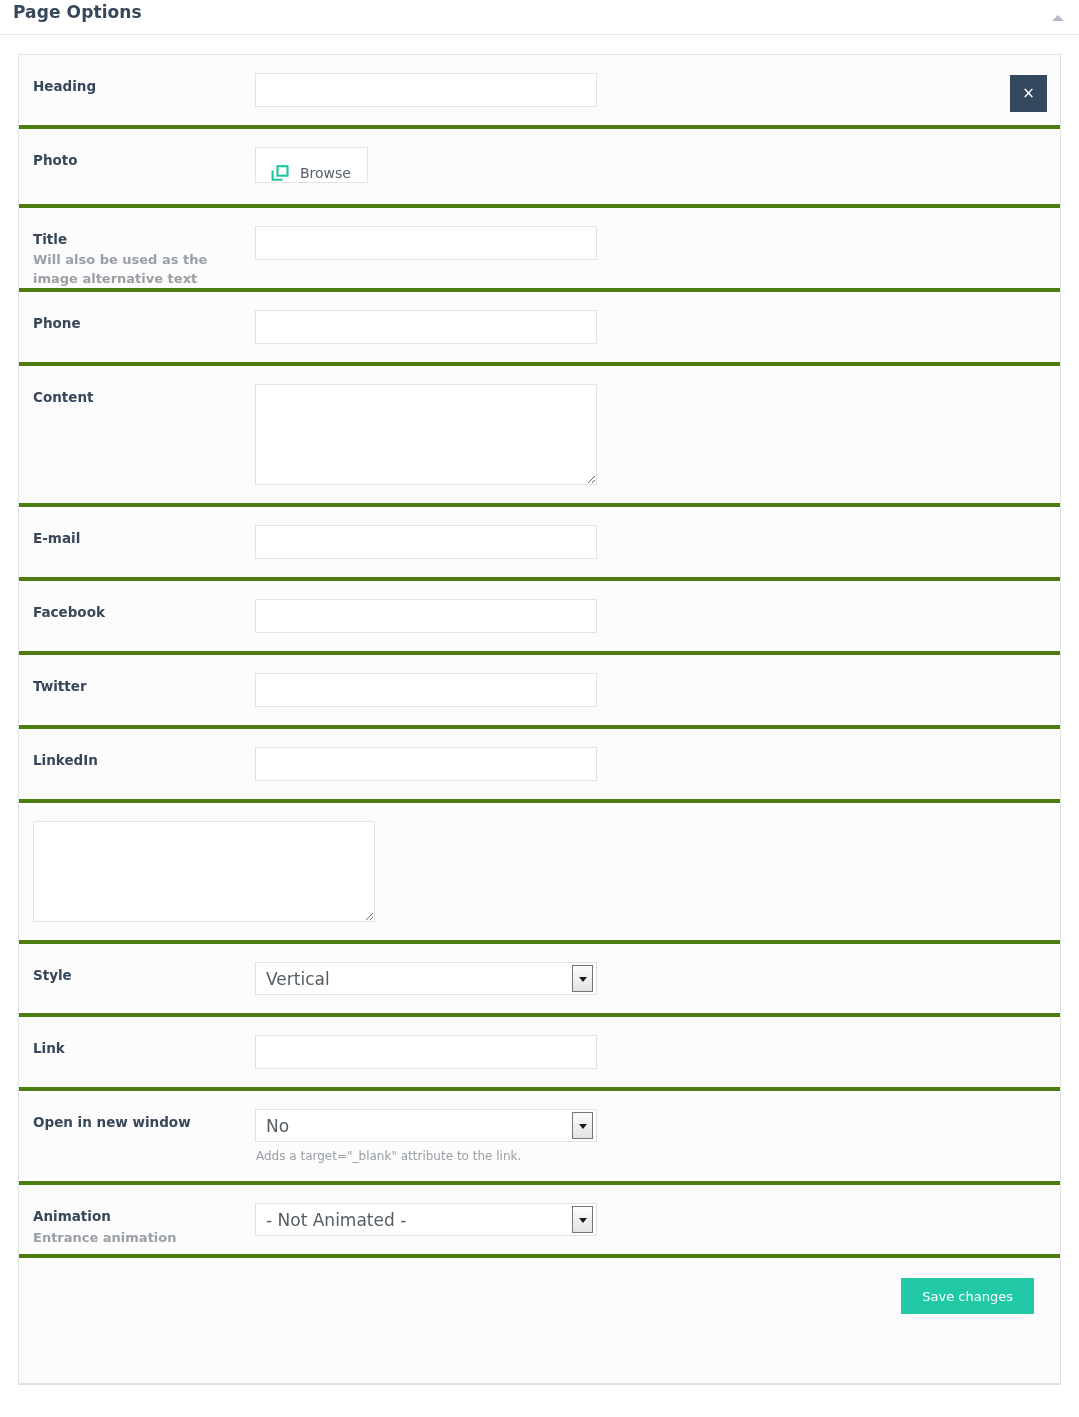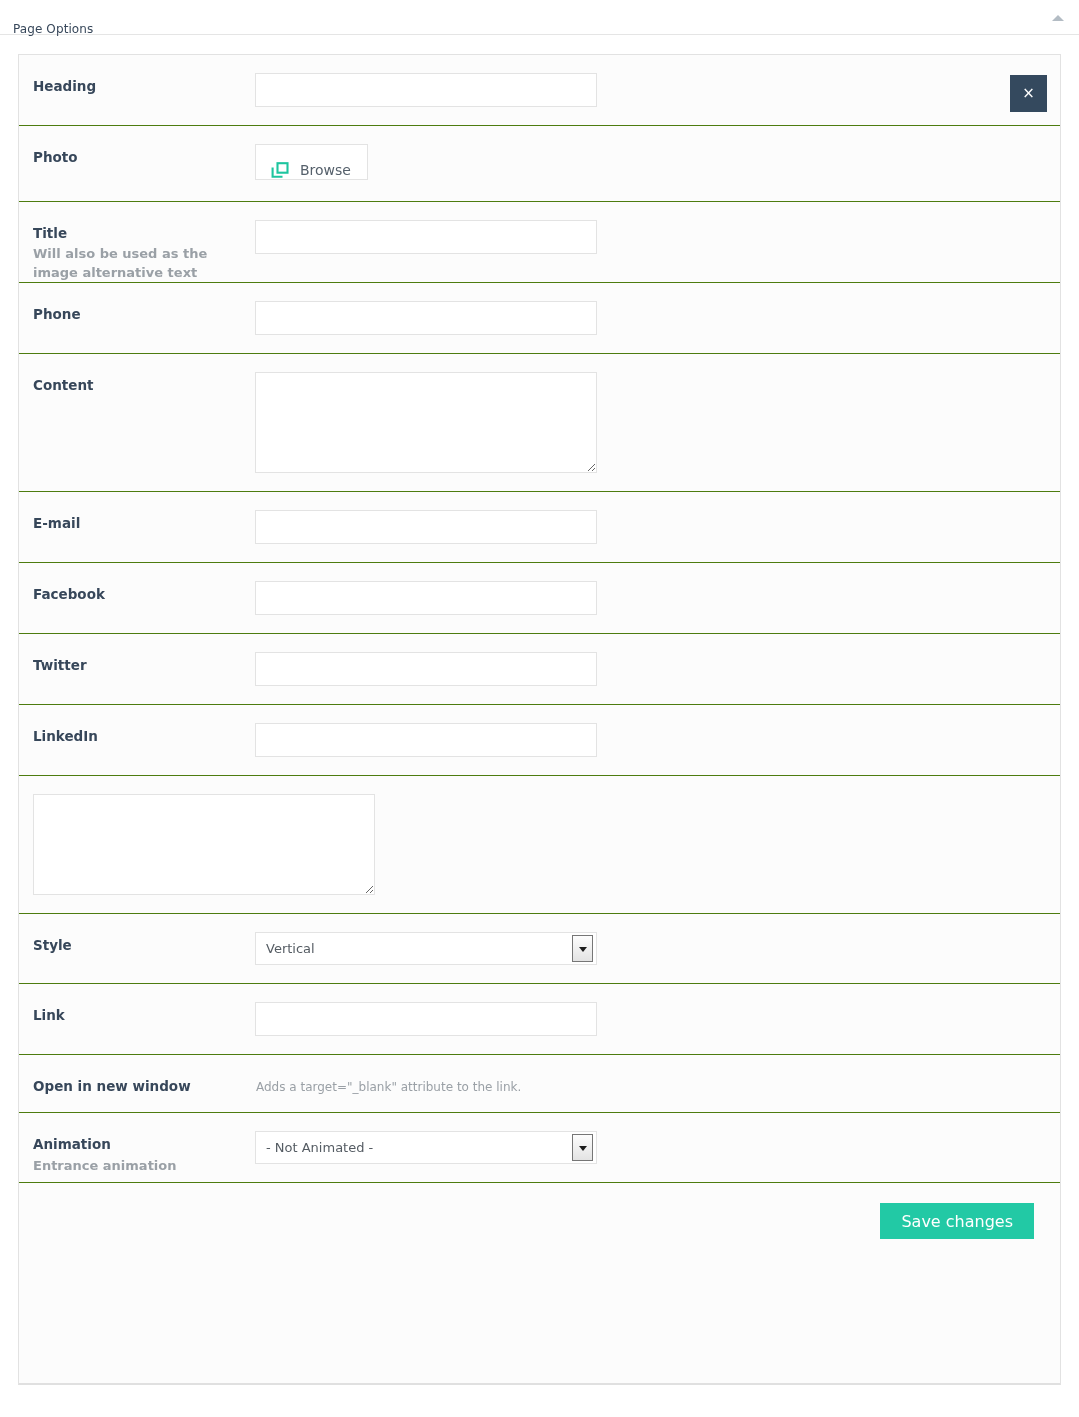--- a/index.html
+++ b/index.html
@@ -19,23 +19,23 @@
   
   .panel-header {
     height: 35px;
     border-bottom: 1px solid #e5e5e5;
     position: relative;
     background: #ffffff;
   }
   .panel-header-title {
     position: absolute;
     left: 13px;
-    top: 22px;
-    font-size: 12px;
-    font-weight: normal;
+    top: 2px;
+    font-size: 17px;
+    font-weight: bold;
     color: #37475a;
     letter-spacing: 0.1px;
   }
   .collapse-toggle {
     position: absolute;
     right: 12px;
     top: 10px;
     width: 18px;
     height: 16px;
     cursor: pointer;
@@ -76,21 +76,21 @@
     text-align: center;
     cursor: pointer;
     padding: 0;
     font-family: "DejaVu Sans", "Liberation Sans", sans-serif;
     z-index: 5;
   }
 
   
   .form-row {
     position: relative;
-    border-bottom: 1px solid #4d7c0f;
+    border-bottom: 4px solid #4d7c0f;
     padding: 0 12px 0 14px;
     display: flex;
     align-items: flex-start;
   }
 
   .label-col {
     width: 222px;
     flex: 0 0 222px;
     padding-top: 22px;
   }
@@ -161,21 +161,21 @@
   .select-wrap {
     position: relative;
     width: 342px;
     height: 33px;
     border: 1px solid #e3e3e3;
     background: #ffffff;
     display: flex;
     align-items: center;
   }
   .select-value {
-    font-size: 13px;
+    font-size: 17px;
     color: #555c63;
     padding-left: 10px;
     flex: 1 1 auto;
     white-space: nowrap;
     overflow: hidden;
   }
   .select-arrow-btn {
     width: 21px;
     height: 27px;
     margin-right: 3px;
@@ -210,21 +210,21 @@
     height: 76px;
     padding-right: 26px;
     display: flex;
     align-items: center;
     justify-content: flex-end;
   }
   .save-button {
     background: #22c9a5;
     border: none;
     color: #ffffff;
-    font-size: 16px;
+    font-size: 13px;
     height: 36px;
     padding: 0 21px;
     cursor: pointer;
     font-family: "DejaVu Sans", "Liberation Sans", sans-serif;
     border-radius: 0;
     text-align: right;
   }
 </style>
 </head>
 <body>
@@ -356,20 +356,24 @@
     <div class="field-col">
       <input class="text-input" type="text" value="" style="">
     </div>
   </div>
 
   <div class="form-row">
     <div class="label-col">
       <div class="field-label">Open in new window</div>
     </div>
     <div class="field-col">
+      <div class="select-wrap">
+        <span class="select-value">No</span>
+        <span class="select-arrow-btn"></span>
+      </div>
       <div class="help-text">Adds a target="_blank" attribute to the link.</div>
     </div>
   </div>
 
   <div class="form-row">
     <div class="label-col">
       <div class="field-label">Animation</div>
       <div class="field-sublabel">Entrance animation</div>
     </div>
     <div class="field-col">

